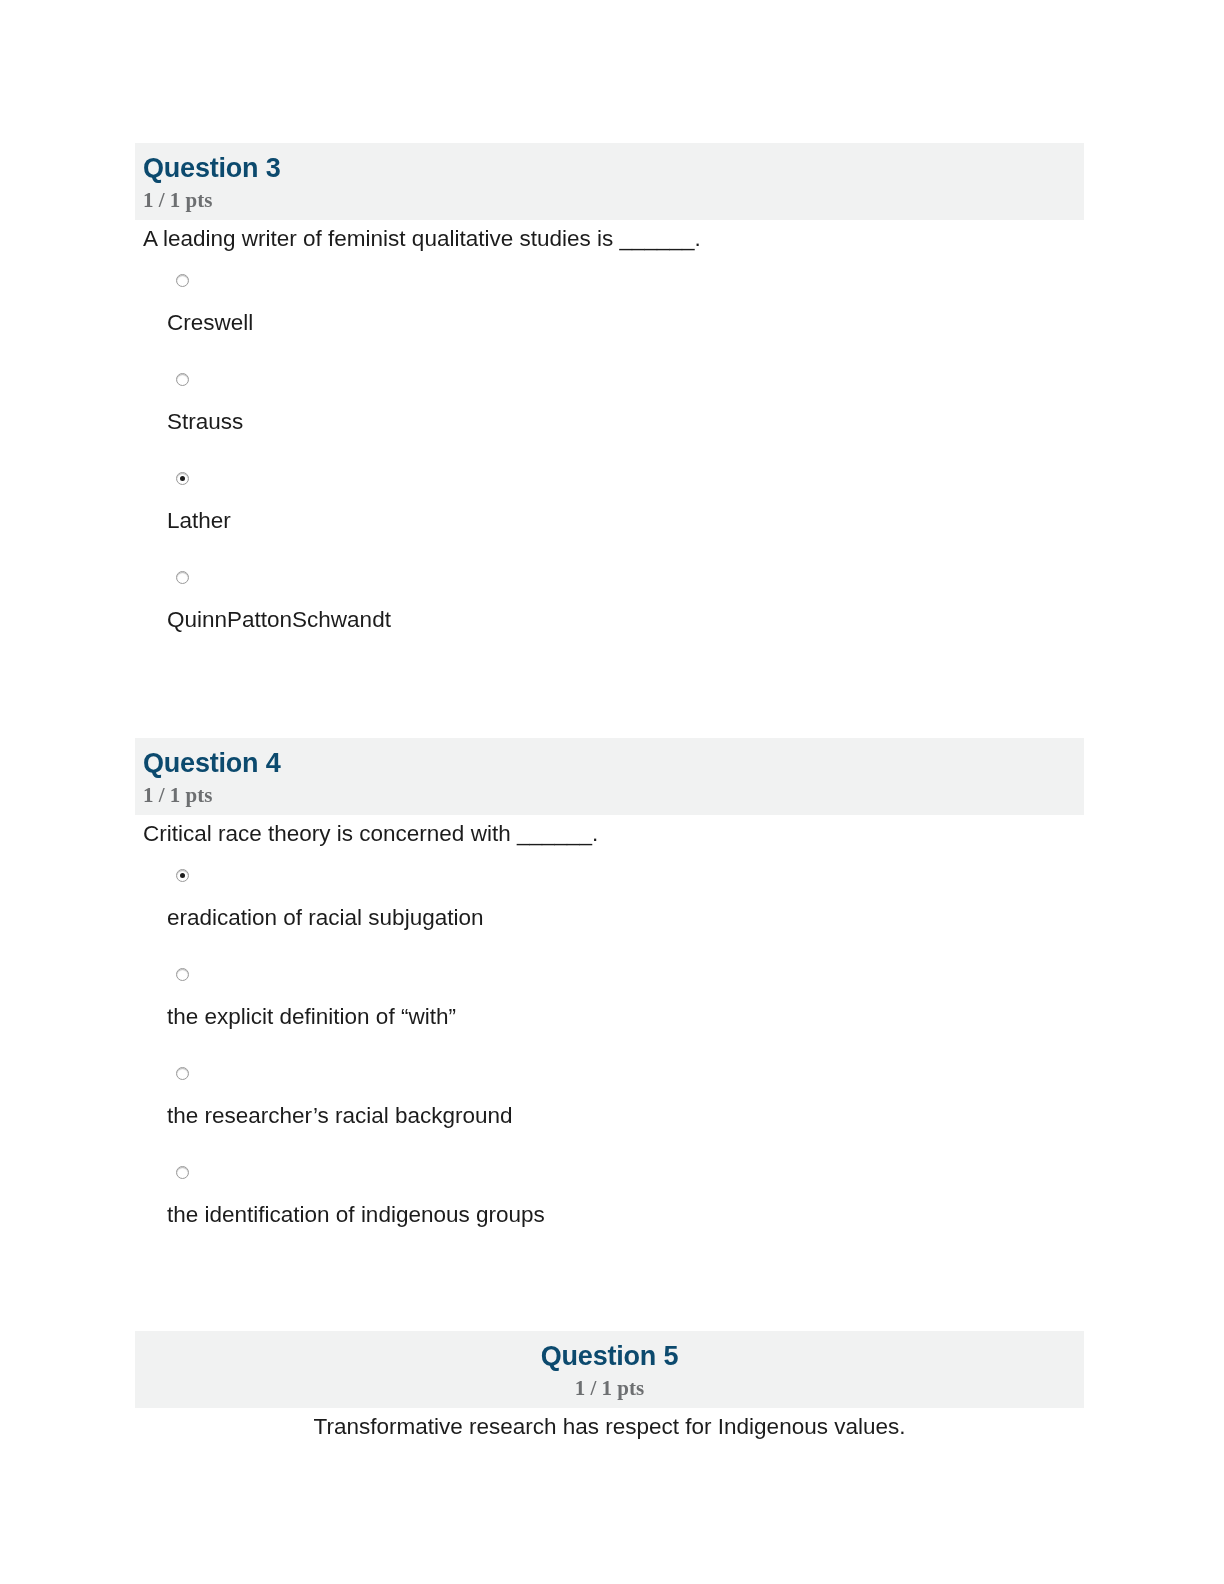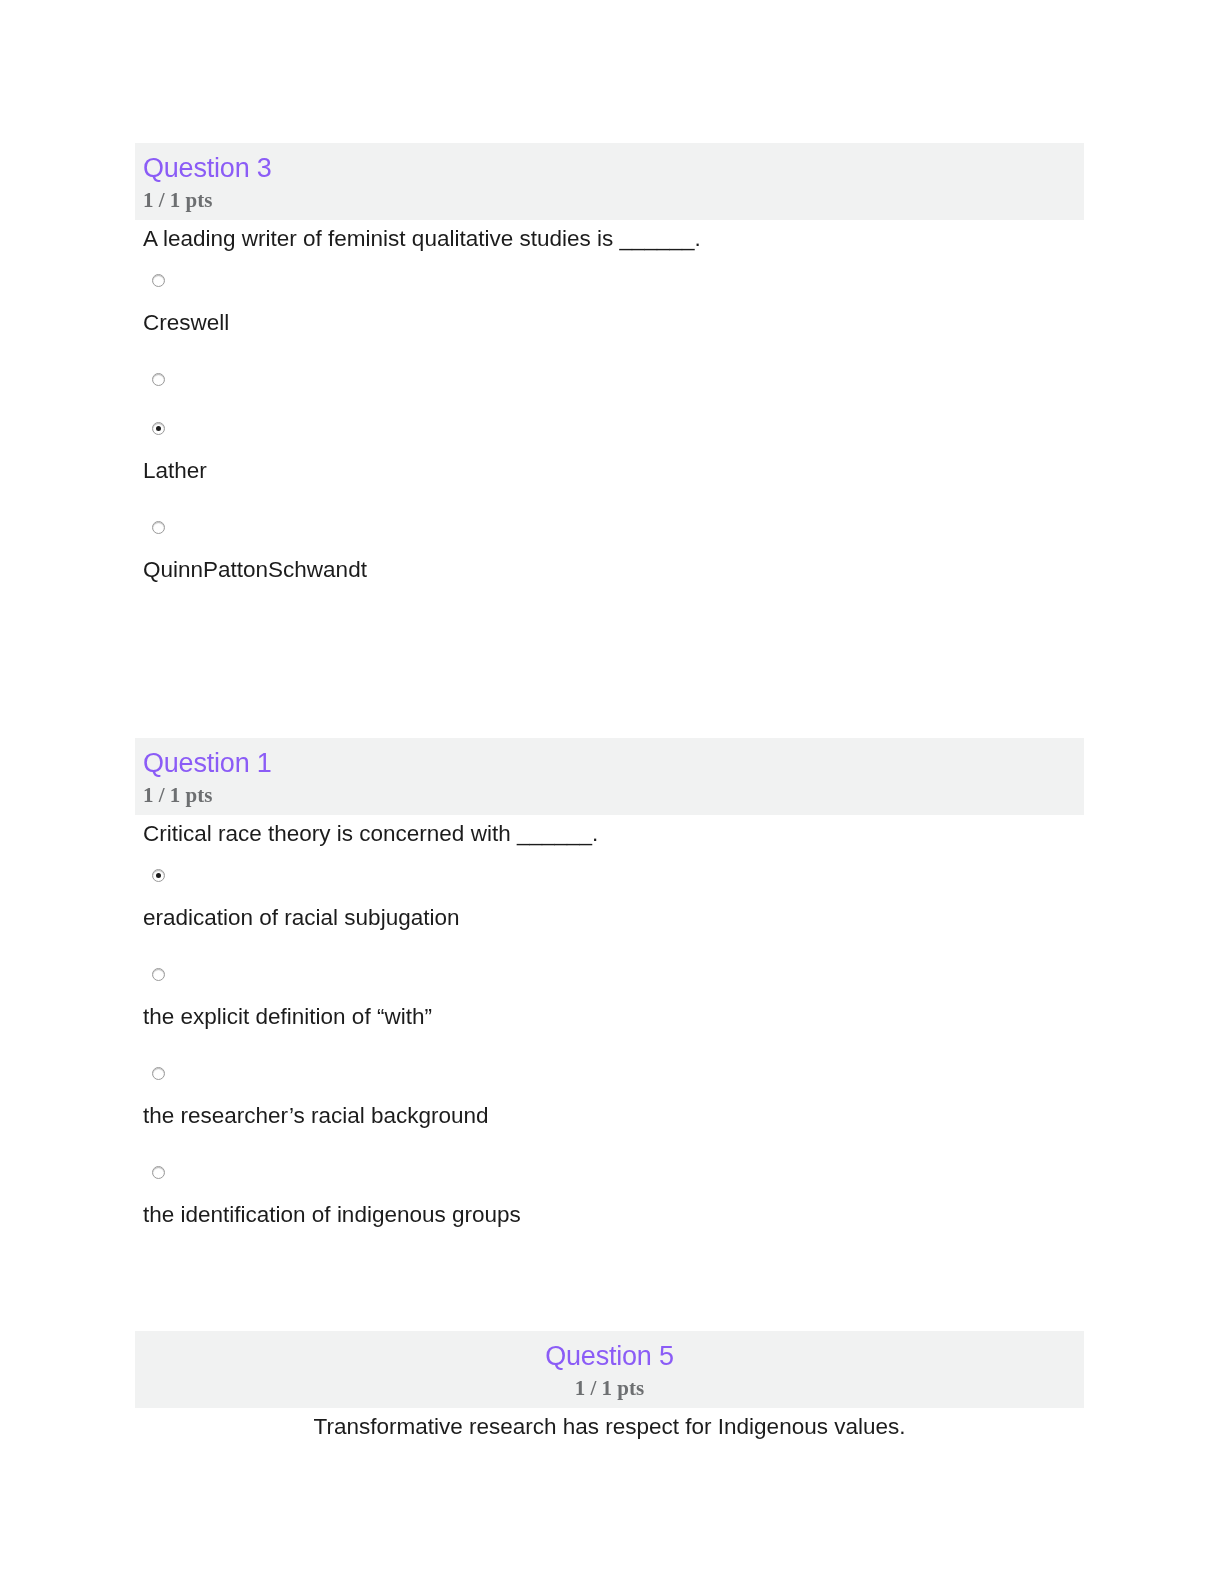--- a/index.html
+++ b/index.html
@@ -26,22 +26,22 @@
     left: 135px;
     width: 949px;
   }
   .q-header {
     background: #f1f2f2;
     padding: 10px 8px 7px 8px;
     box-sizing: border-box;
   }
   .q-title {
     font-size: 27px;
-    font-weight: normal;
-    color: #8b5cf6;
+    font-weight: bold;
+    color: #0c4a6e;
     line-height: 1.12;
     letter-spacing: -0.2px;
     margin: 0;
   }
   .q-points {
     font-size: 21px;
     font-weight: bold;
     color: #6d6f71;
     line-height: 1.2;
     margin-top: 5px;
@@ -54,20 +54,21 @@
     padding: 4px 8px 0 8px;
     box-sizing: border-box;
     white-space: pre-wrap;
   }
   .answers {
     margin-top: 20px;
     padding-left: 8px;
   }
   .answer-row {
     margin-bottom: 36px;
+    margin-left: 24px;
   }
   .answer-row:last-child { margin-bottom: 0; }
   .radio {
     display: block;
     width: 11px;
     height: 11px;
     border-radius: 50%;
     border: 1px solid #9a9a9a;
     background: #ffffff;
     box-shadow: inset 0 1px 1px rgba(0,0,0,0.28);
@@ -108,35 +109,36 @@
       <div class="q-points">1 / 1 pts</div>
     </div>
     <div class="q-text">A leading writer of feminist qualitative studies is ______.</div>
     <div class="answers">
       <div class="answer-row">
         <span class="radio"></span>
         <div class="answer-label">Creswell</div>
       </div>
       <div class="answer-row">
         <span class="radio"></span>
+        <div class="answer-label">Strauss</div>
       </div>
       <div class="answer-row">
         <span class="radio selected"></span>
         <div class="answer-label">Lather</div>
       </div>
       <div class="answer-row">
         <span class="radio"></span>
         <div class="answer-label">QuinnPattonSchwandt</div>
       </div>
     </div>
   </div>
 
   <div class="question-block" id="q4">
     <div class="q-header">
-      <div class="q-title">Question 1</div>
+      <div class="q-title">Question 4</div>
       <div class="q-points">1 / 1 pts</div>
     </div>
     <div class="q-text">Critical race theory is concerned with ______.</div>
     <div class="answers">
       <div class="answer-row">
         <span class="radio selected"></span>
         <div class="answer-label">eradication of racial subjugation</div>
       </div>
       <div class="answer-row">
         <span class="radio"></span>

